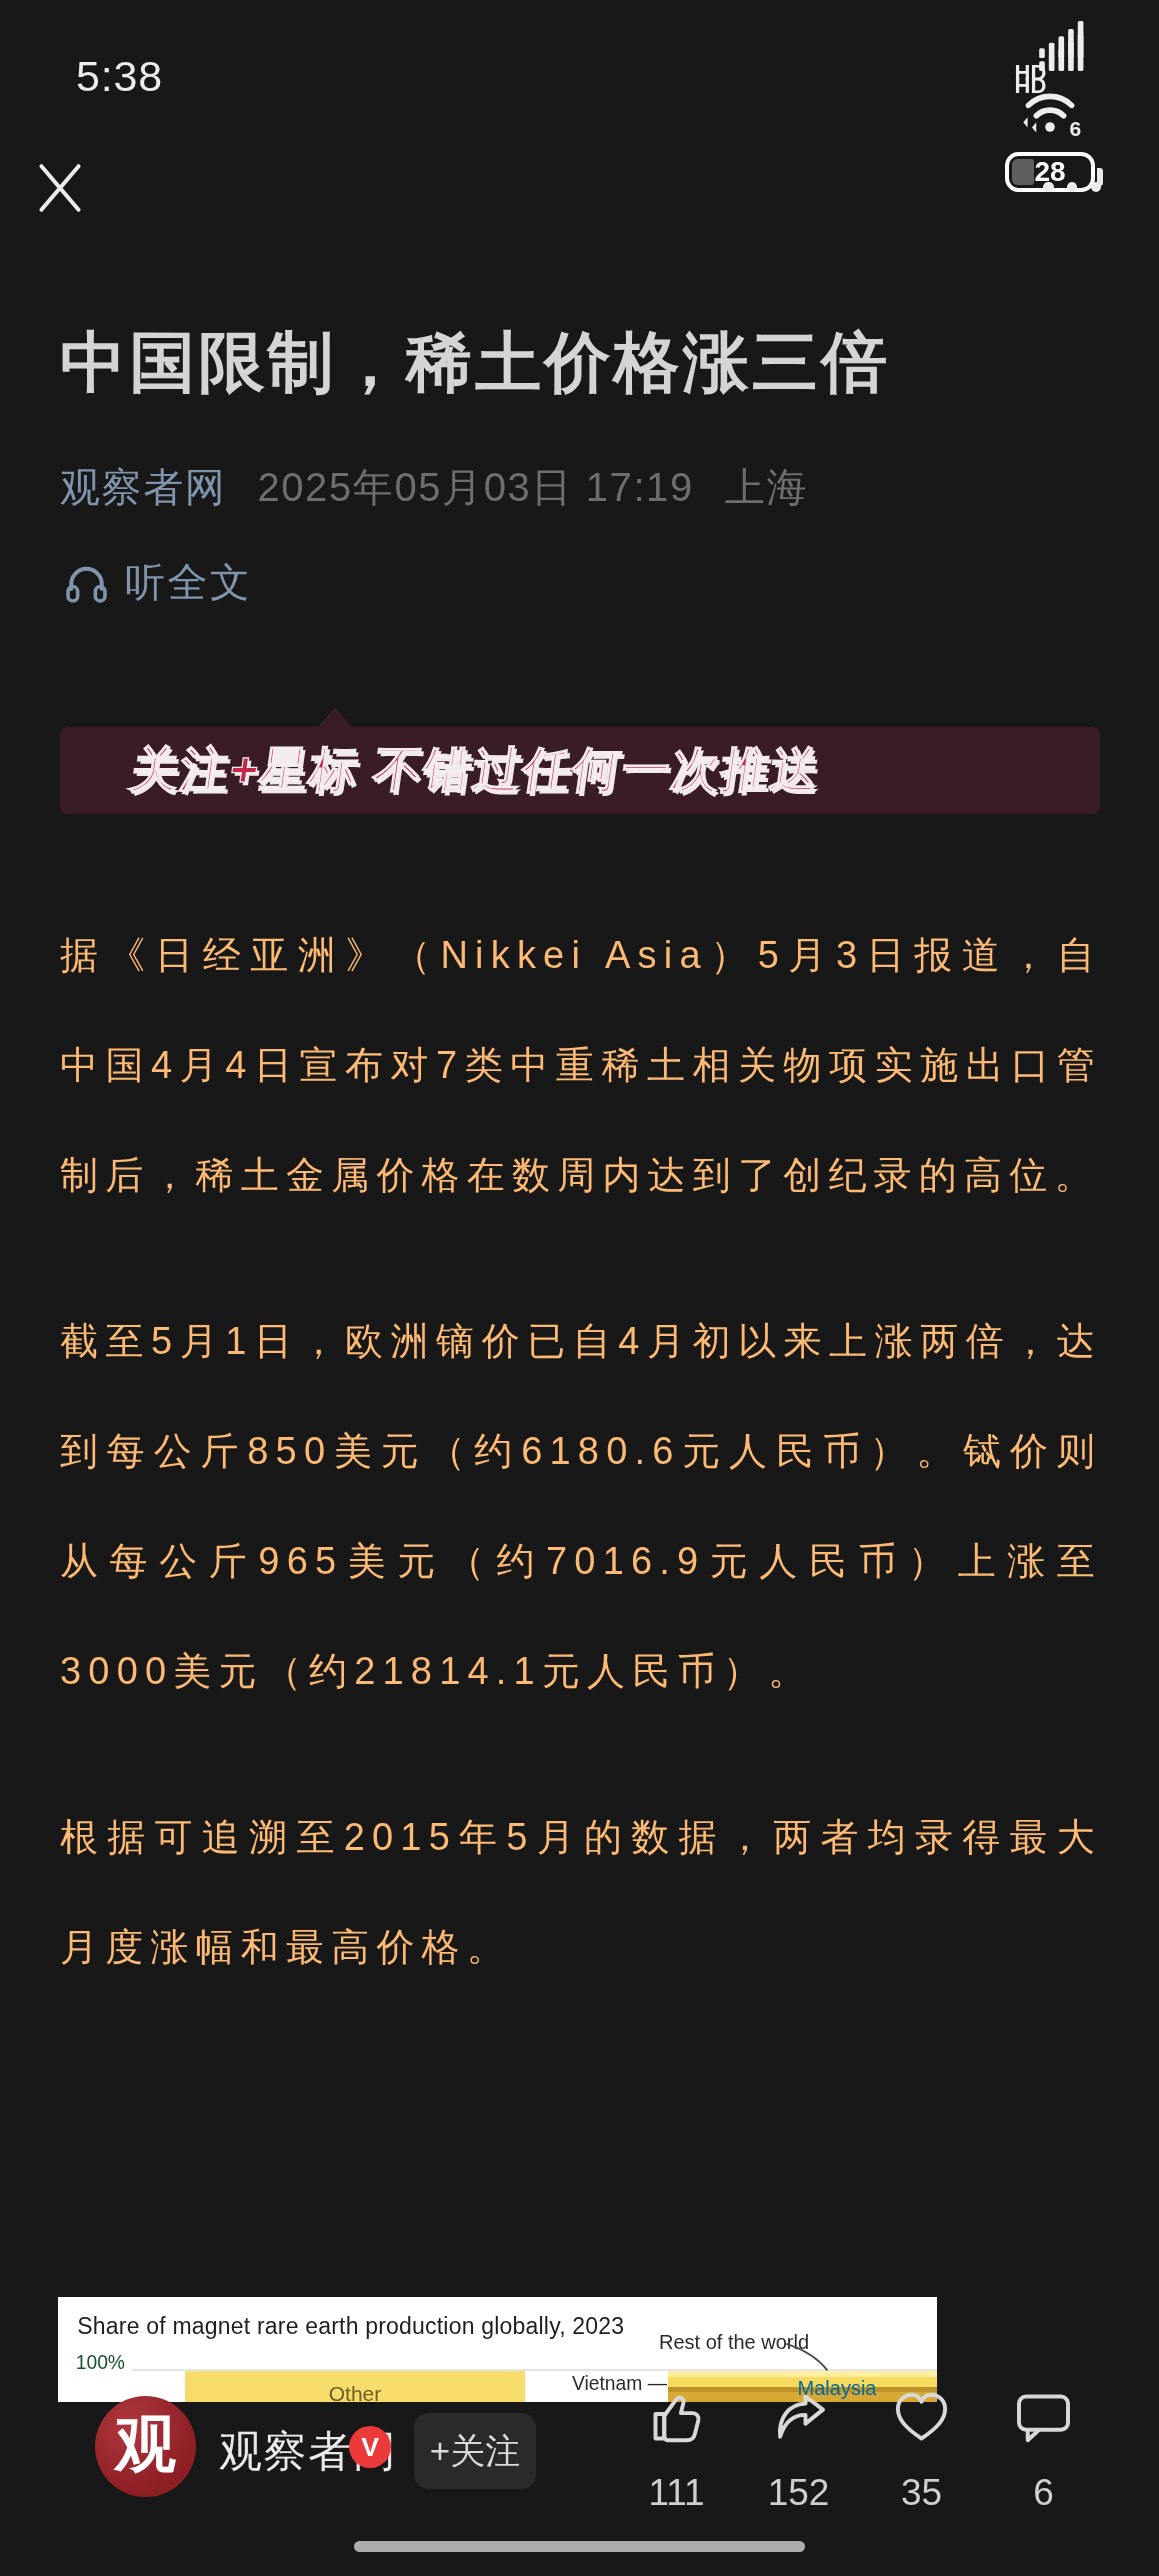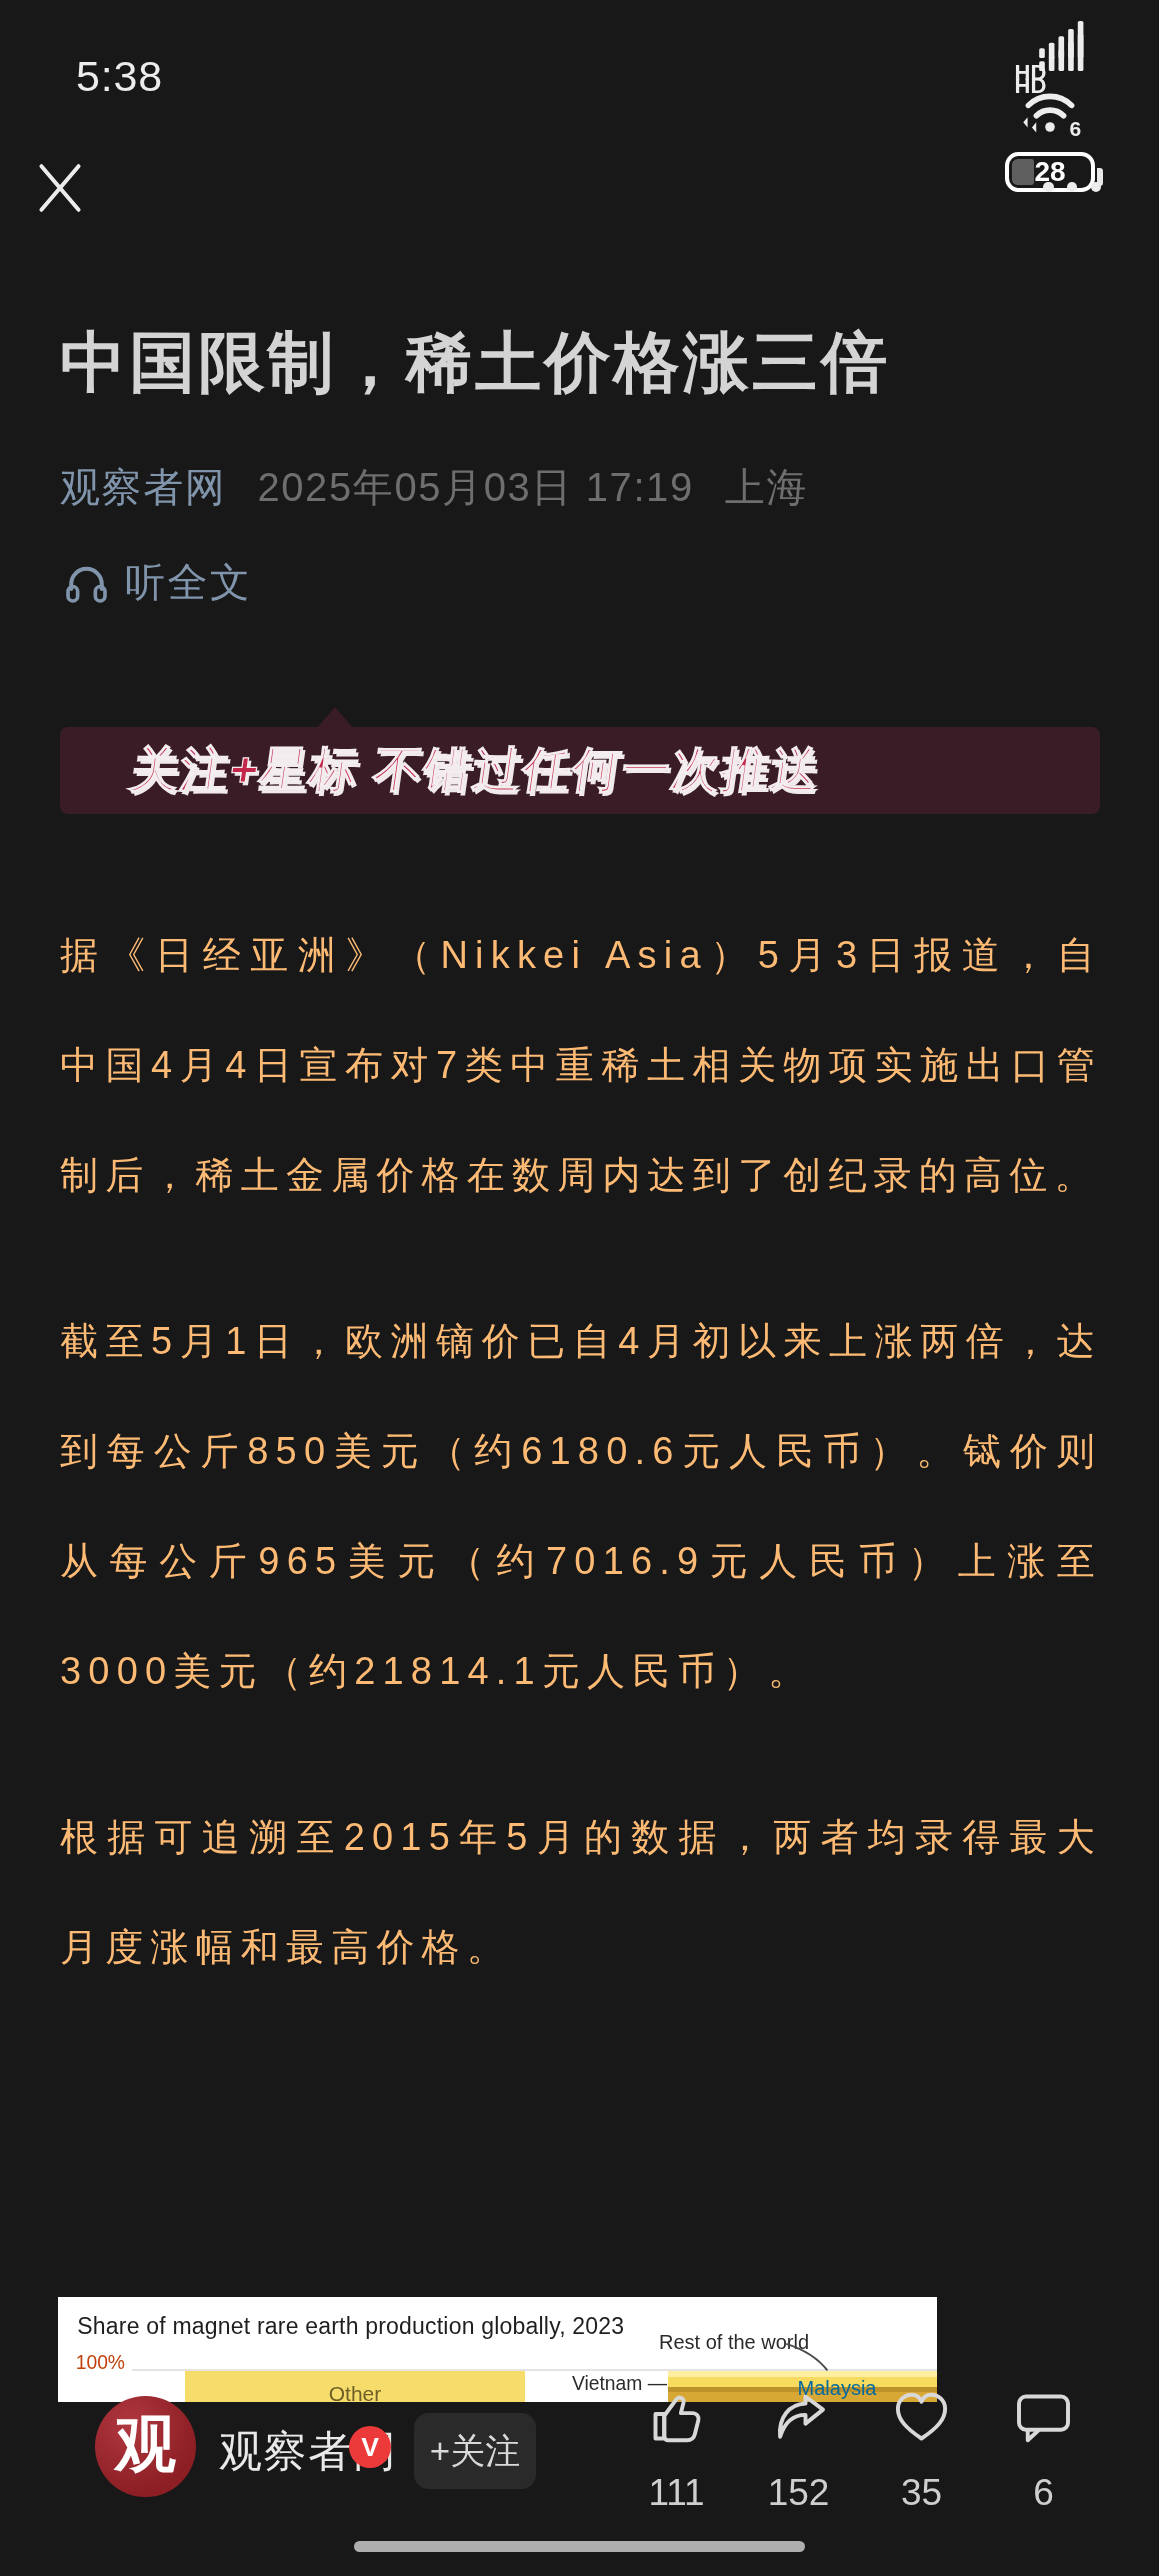--- a/index.html
+++ b/index.html
@@ -41,21 +41,21 @@
     -webkit-text-stroke:1.2px #f3edef;
     text-shadow:3.2px 3.2px 0 rgba(250,245,247,.95);
   }
   
   .body { position:absolute; left:60px; top:900px; width:1042px; }
   .body p { font-size:38px; line-height:110px; letter-spacing:7.2px; color:#fdba74; text-align:justify; margin-bottom:56px; }
   
   .chart-card { position:absolute; left:58px; top:2264px; width:879px; height:105px; background:#fff; overflow:hidden; cursor:pointer;margin-top:33px; }
   .c-title { position:absolute; left:19.3px; top:16px; font-size:23px; font-weight:500; color:#1f1f1f; letter-spacing:0.2px; }
   .c-rest { position:absolute; left:601px; top:34px; font-size:20px; color:#2b2b2b; }
-  .c-tick { position:absolute; left:17.7px; top:55px; font-size:19.3px; color:#c2410c; }
+  .c-tick { position:absolute; left:17.7px; top:55px; font-size:19.3px; color:#14532d; }
   .c-grid { position:absolute; left:74px; top:72px; width:963px; height:1.6px; background:#e4e4e4; }
   .bar-other { position:absolute; left:127px; top:74px; width:340px; height:31px; background:#f6dc6b; }
   .bar-other span { position:absolute; left:0; right:0; top:11.3px; text-align:center; font-size:21px; color:#6e5f26; }
   .c-viet { position:absolute; left:472px; top:76px; width:137px; text-align:right; font-size:19.3px; color:#2b2b2b; }
   .stack { position:absolute; left:610px; top:74px; width:338px; height:31px; }
   .stack .sA { position:absolute; left:0; right:0; top:0; height:5.6px; background:#fdeea2; }
   .stack .sB { position:absolute; left:0; right:0; top:5.6px; height:10.5px; background:#f7db5e; }
   .stack .sC { position:absolute; left:0; right:0; top:16px; height:4.8px; background:#bb932a; }
   .stack .sD { position:absolute; left:0; right:0; top:21px; height:9.7px; background:#d8a834; }
   .stack .mal { position:absolute; left:0; right:0; top:6.4px; text-align:center; font-size:20px; color:#0369a1; z-index:2; }

